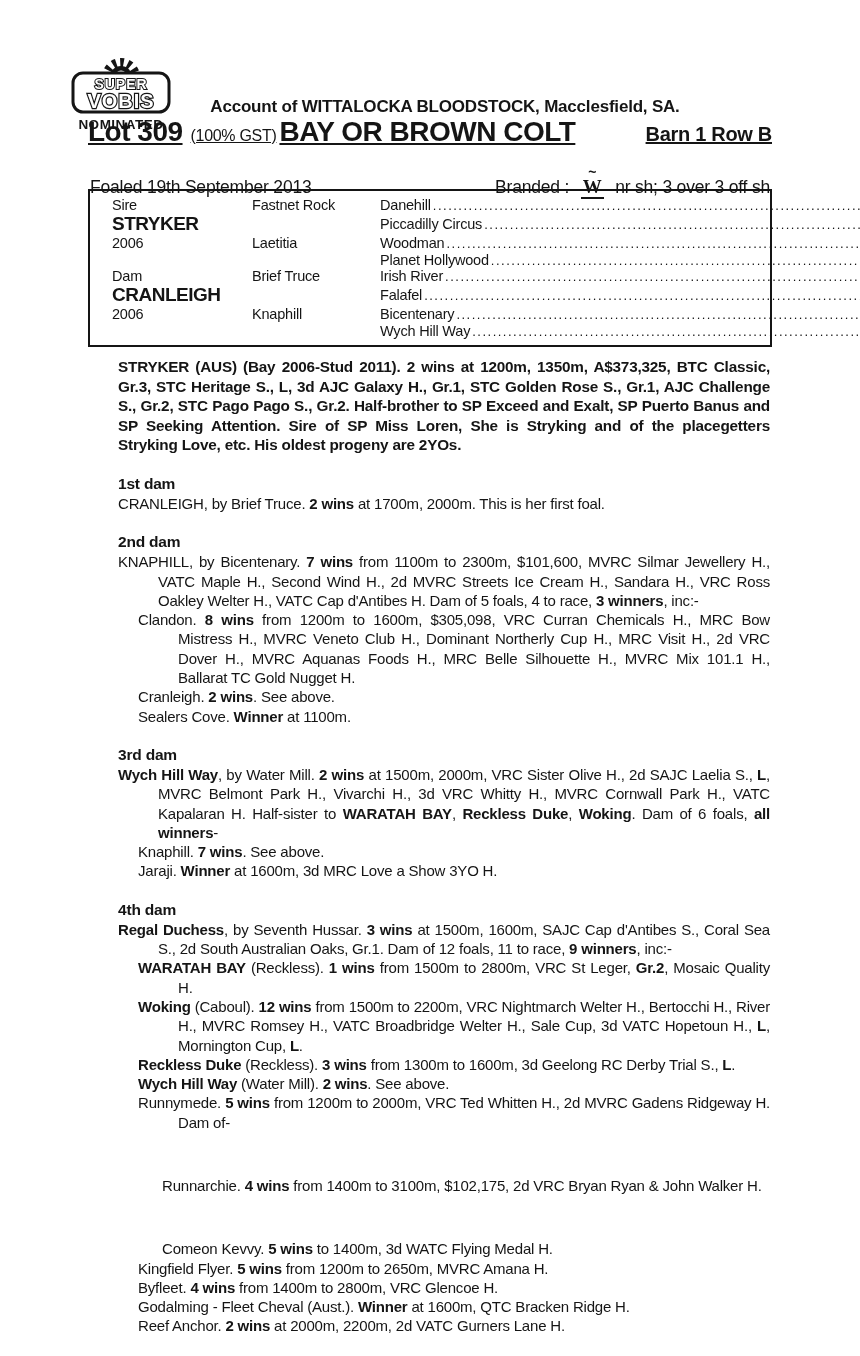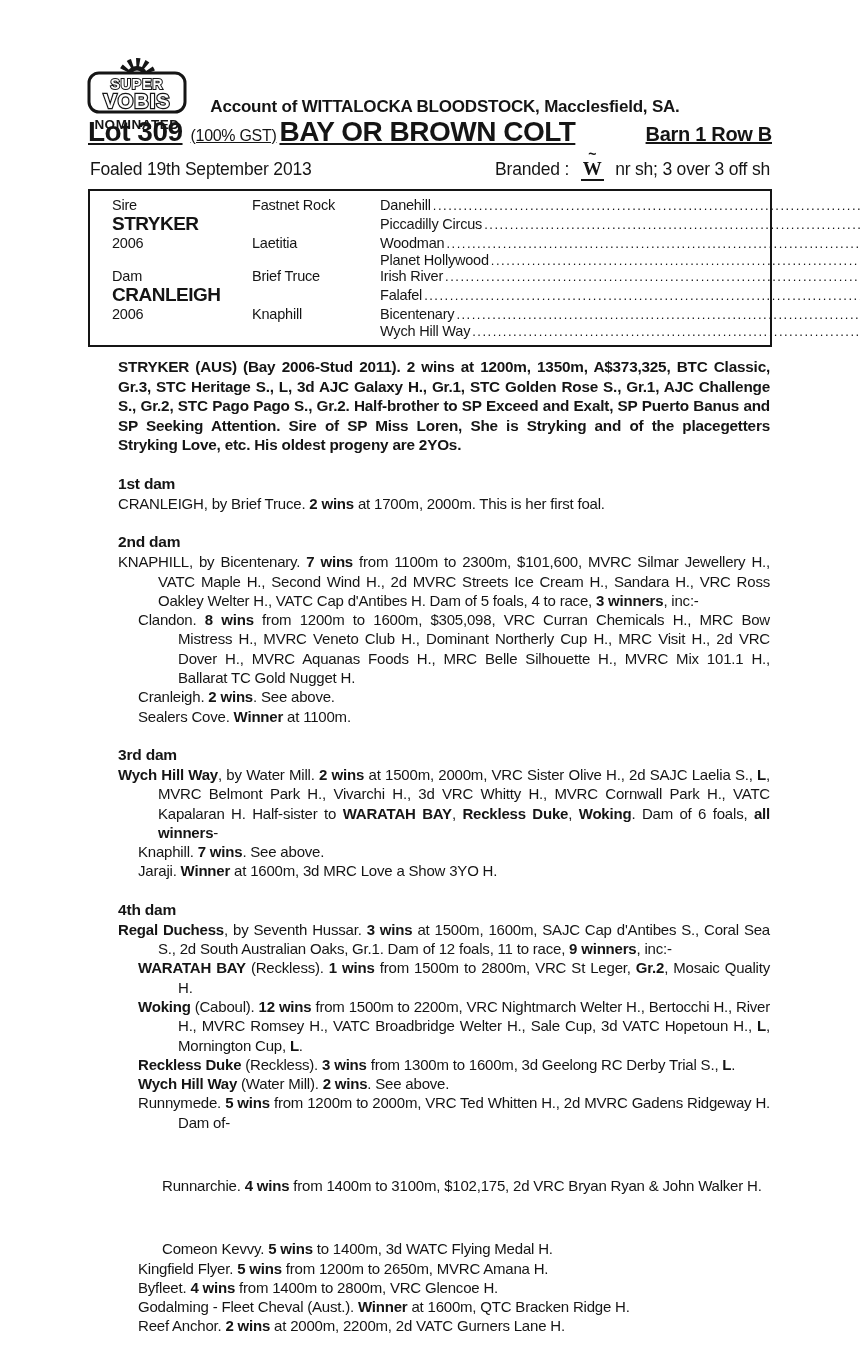--- a/index.html
+++ b/index.html
@@ -2,21 +2,21 @@
 <html><head>
 <meta charset="utf-8">
 <style>
   html,body{margin:0;padding:0;background:#e8e8e8;}
   .page{
     position:relative;width:860px;height:1356px;background:#ffffff;
     font-family:"Liberation Sans",sans-serif;color:#151515;overflow:hidden;
     margin:0 auto;
   }
   
-  .vobis{position:absolute;left:84px;top:50px;width:106px;height:88px;}
+  .vobis{position:absolute;left:68px;top:50px;width:106px;height:88px;}
   .account{
     position:absolute;left:190px;right:160px;top:97px;text-align:center;
     font-size:17px;font-weight:bold;letter-spacing:-0.2px;white-space:nowrap;
   }
   .sabois{position:absolute;left:656px;top:56px;width:132px;height:70px;}
   .sabois svg{position:absolute;right:0;top:0;}
   .sabois-name{
     position:absolute;left:2px;bottom:12px;font-family:"Liberation Serif",serif;
     font-weight:bold;font-size:21px;letter-spacing:1.5px;
   }
@@ -26,21 +26,21 @@
   }
   .lotline{
     position:absolute;left:88px;right:88px;top:116px;
     display:flex;align-items:baseline;text-decoration:underline;
   }
   .lot{font-size:28px;font-weight:bold;letter-spacing:-0.5px;}
   .gst{font-size:16px;margin:0 3px 0 8px;letter-spacing:-0.3px;}
   .title{font-size:28px;font-weight:bold;letter-spacing:-0.5px;}
   .barn{margin-left:auto;font-size:20px;font-weight:bold;letter-spacing:-0.3px;}
   .foaledline{
-    position:absolute;left:90px;right:90px;top:159px;
+    position:absolute;left:90px;right:90px;top:177px;
     display:flex;align-items:baseline;font-size:17.5px;letter-spacing:-0.2px;justify-content:center;
   }
   .branded-group{margin-left:auto;display:flex;align-items:baseline;gap:10px;}
   .brand{position:relative;display:inline-block;width:26px;text-align:center;}
   .brand-tilde{
     position:absolute;top:-10px;left:0;right:0;font-size:14px;font-weight:bold;
     line-height:10px;
   }
   .brand-w{
     font-family:"Liberation Serif",serif;font-weight:bold;font-size:19px;

